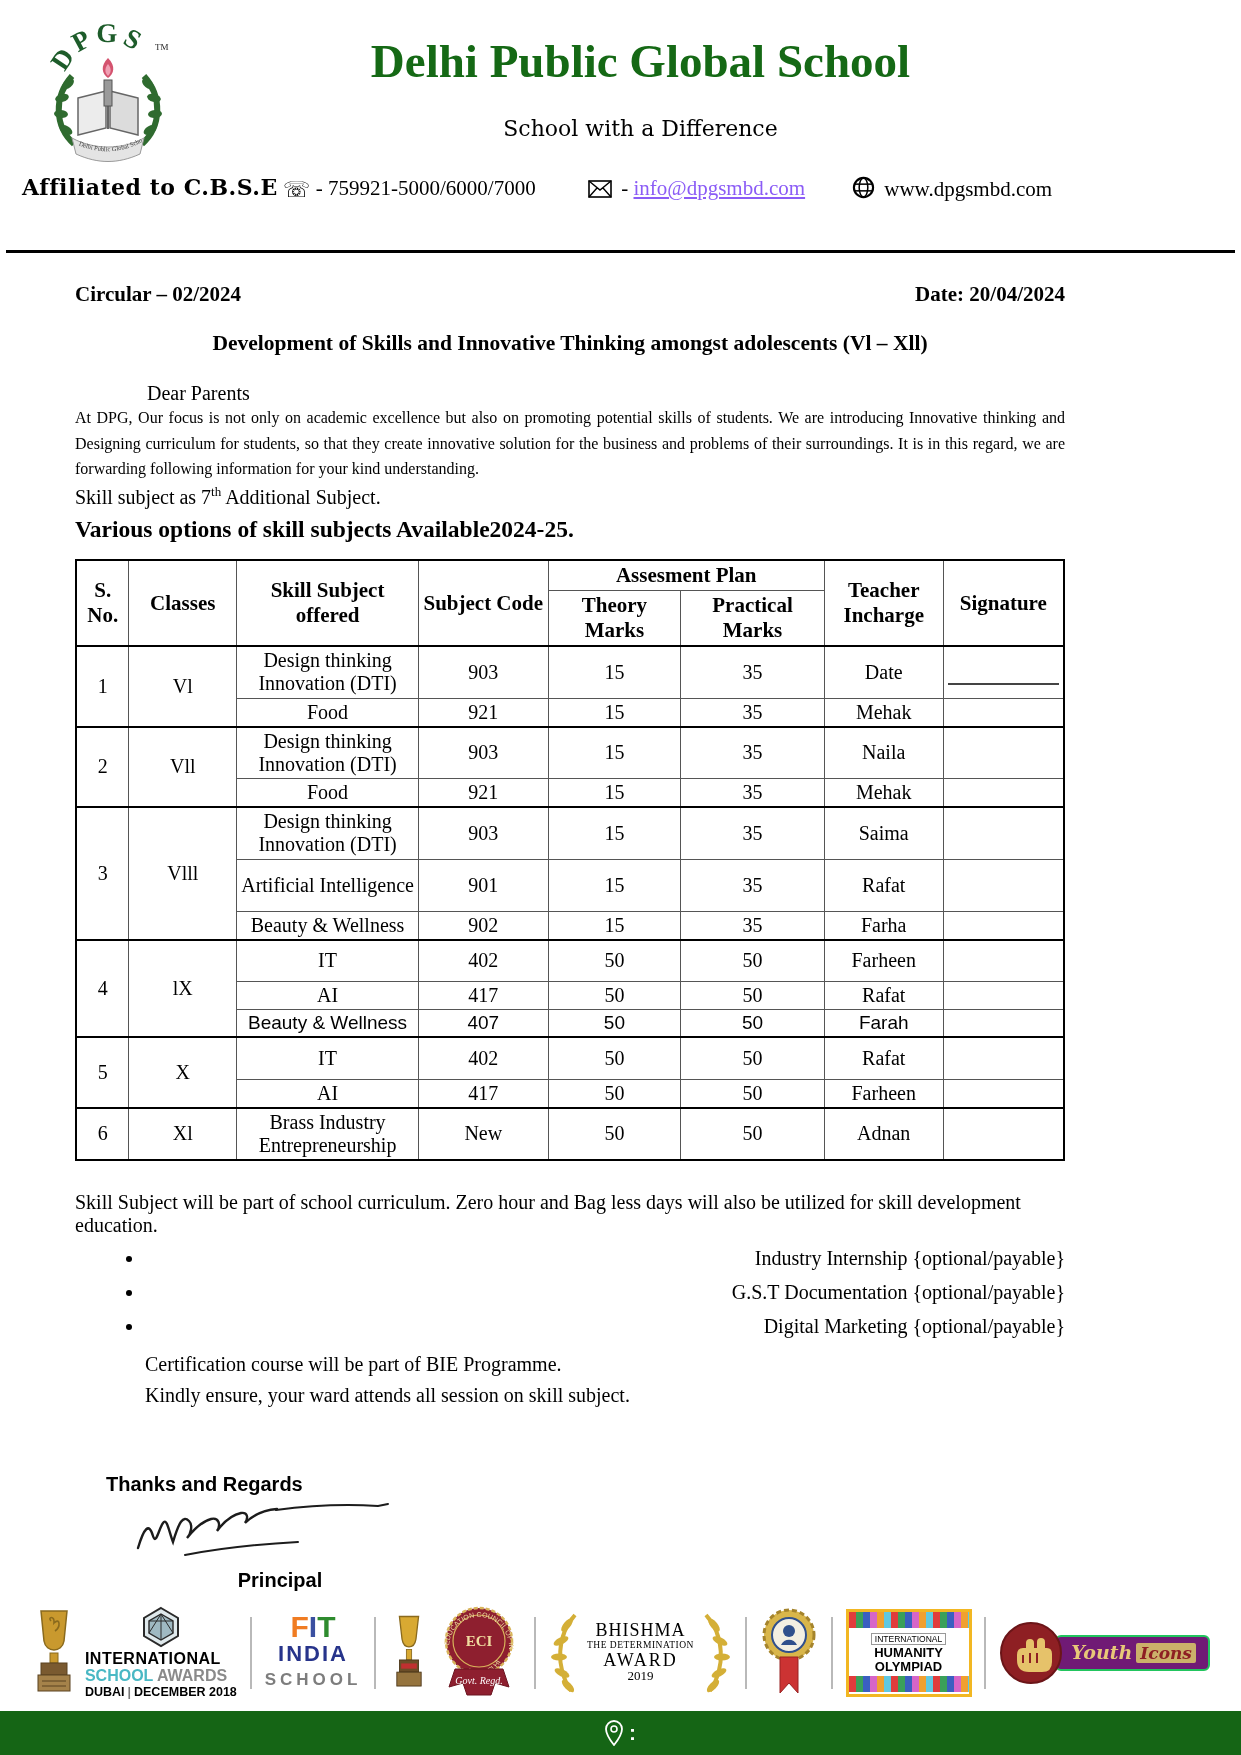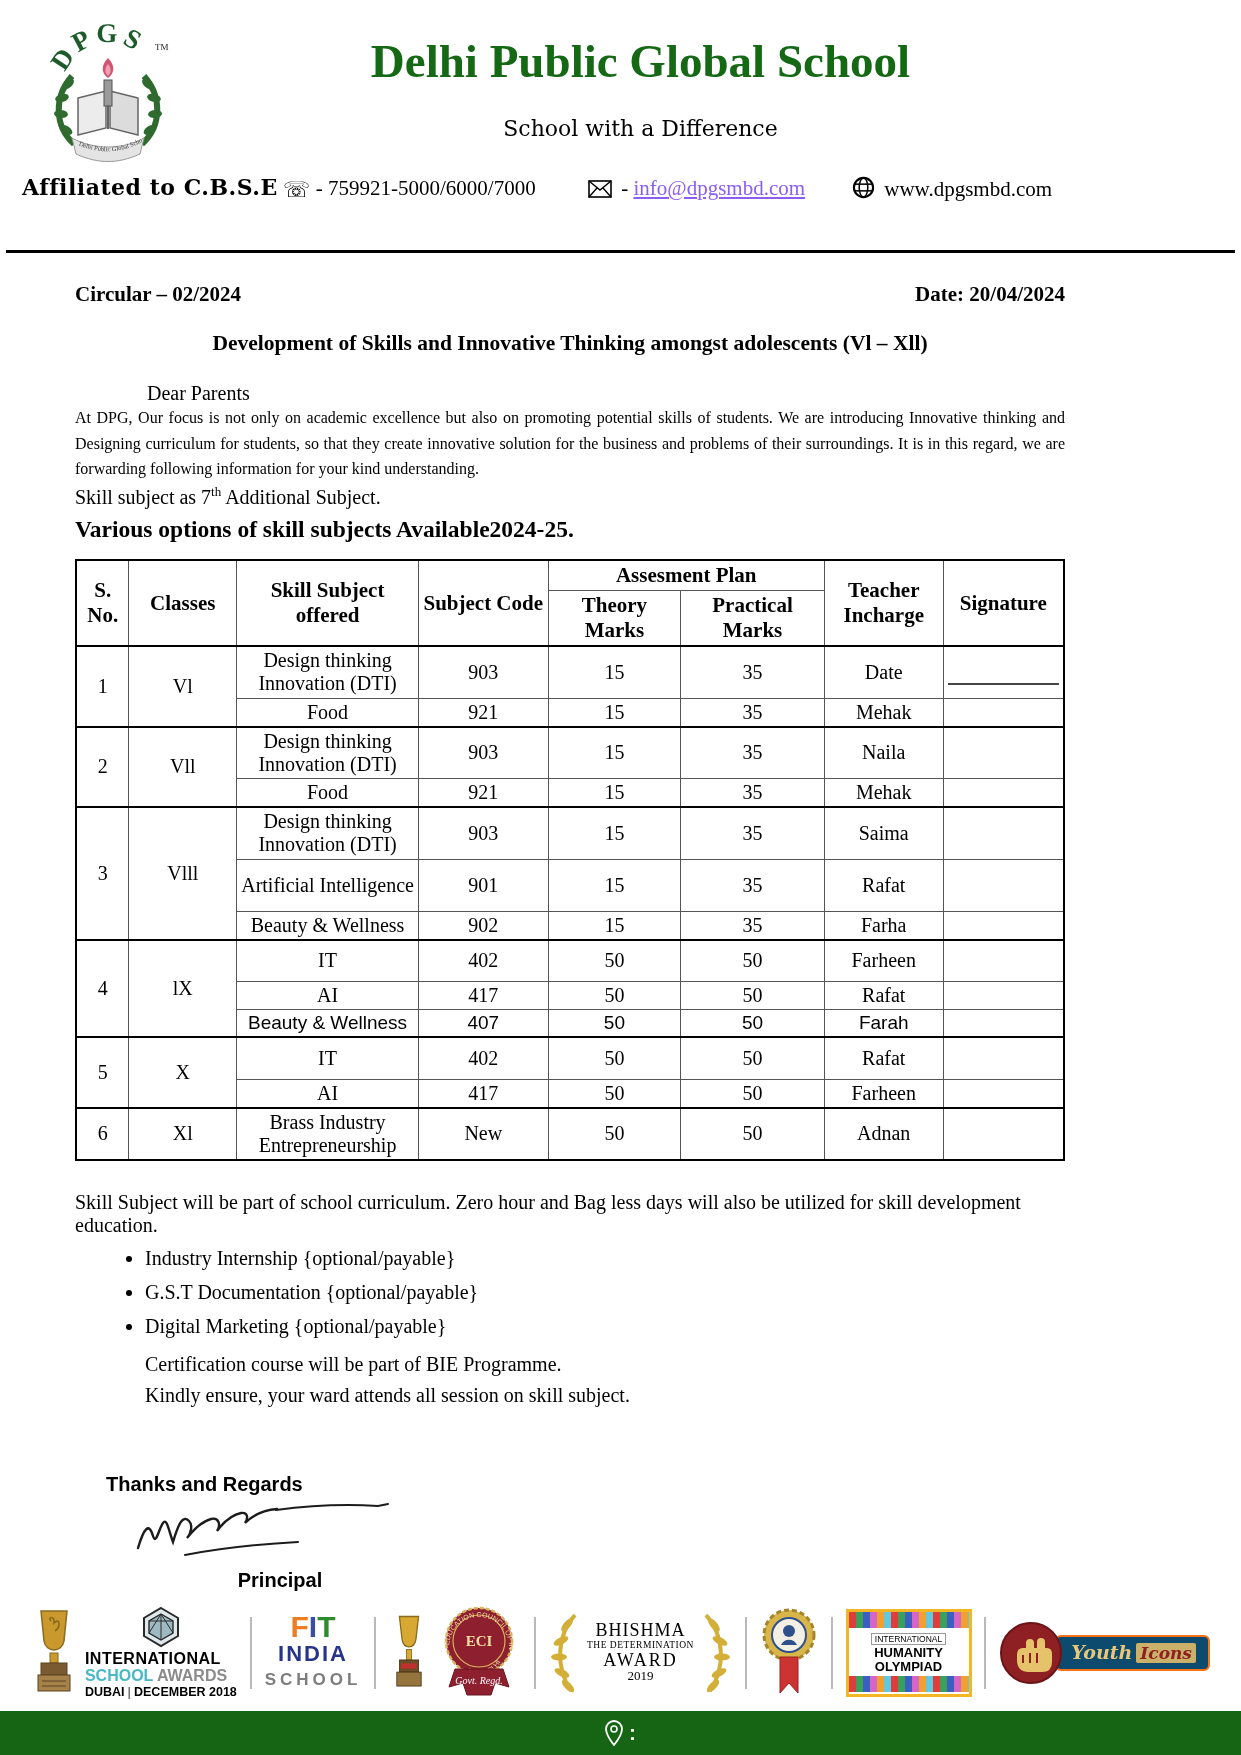--- a/index.html
+++ b/index.html
@@ -56,21 +56,21 @@
   tr.rh-tall td { height:52px; }
   tr.rh-med  td { height:42px; }
   tr.rh-short td { height:27px; }
   td.sig-split { padding:0; }
   td.sig-split .half { height:26px; border-bottom:2px solid #444; }
   tr.sans-row td { font-family:"Liberation Sans", sans-serif; font-size:19px; }
 
   
   .note { margin-top:30px; font-size:20px; }
   ul.bullets { margin:10px 0 0 46px; padding-left:24px; font-size:20px; }
-  ul.bullets li { margin-bottom:11px; }
+  ul.bullets li { margin-bottom:11px;text-align:right; }
   .cert-lines { margin-left:70px; font-size:20px; line-height:31px; }
   .thanks { margin-top:62px; margin-left:31px; font-family:"Liberation Sans", sans-serif; font-weight:bold; font-size:20px; }
   .sig-block { margin-left:55px; margin-top:6px; }
   .principal, .school-sign {
     font-family:"Liberation Sans", sans-serif; font-weight:bold; font-size:20px;
     width:300px; text-align:center; line-height:24px;
   }
 
   
   .badge-strip {
@@ -102,21 +102,21 @@
     font-family:"Liberation Sans", sans-serif; padding:0 0 2px 0;
   }
   .iho .crayons {
     height:16px;
     background:repeating-linear-gradient(90deg,#e03c3c 0 7px,#3aa05a 7px 14px,#3a5fc0 14px 21px,#d665c8 21px 28px,#f0a030 28px 35px,#60c8e0 35px 42px);
   }
   .iho-l1 { font-size:8.5px; margin-top:2px; border:1px solid #999; display:inline-block; padding:0 3px; }
   .iho-l2 { font-size:13px; font-weight:bold; line-height:14px; }
   .youth { display:flex; align-items:center; gap:0; }
   .youth-label {
-    background:#0c4a6e; border:2px solid #f97316; border-radius:6px;
+    background:#701a75; border:2px solid #22c55e; border-radius:6px;
     padding:4px 12px 6px 14px; margin-left:-8px;
   }
   .youth-label .yt { color:#e8c878; font-family:"DejaVu Serif", serif; font-style:italic; font-size:19px; font-weight:bold; }
   .youth-label .yt2 { background:#cbb06a; color:#8e1f23; padding:0 4px; border-radius:2px; font-size:17px; }
 
   
   .bottom-bar {
     position:absolute; left:0; right:0; bottom:0; height:44px; background:#156515;
     display:flex; align-items:center; justify-content:center; gap:6px;
     color:#fff; font-family:"Liberation Sans", sans-serif; font-weight:bold; font-size:21px;

